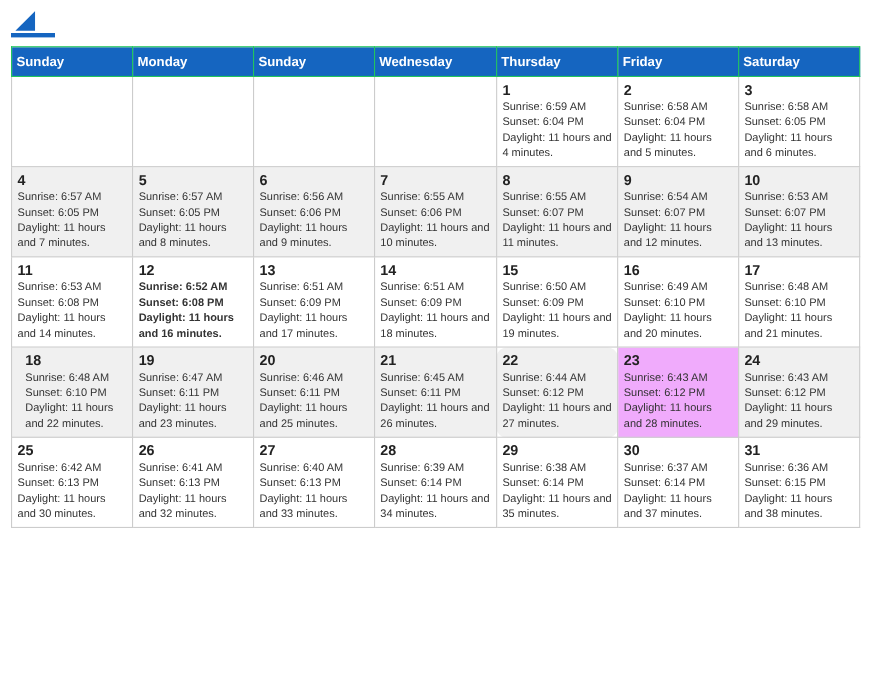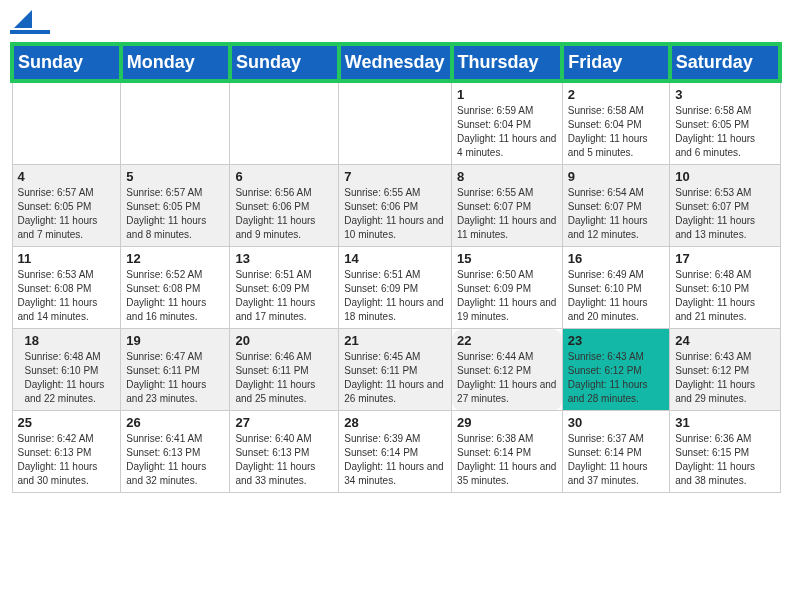--- a/index.html
+++ b/index.html
@@ -35,25 +35,25 @@
       font-size: 16px;
       color: #555;
     }
     table {
       width: 100%;
       border-collapse: collapse;
     }
     thead th {
       background: #1565C0;
       color: #fff;
-      font-size: 18px;
+      font-size: 12px;
       font-weight: bold;
       padding: 6px 4px;
       text-align: left;
-      border: 4px solid #22c55e;
+      border: 1px solid #22c55e;
     }
     td {
       vertical-align: top;
       border: 1px solid #ccc;
       padding: 4px 5px;
       width: 113px;
       min-height: 80px;
       font-size: 10.5px;
       color: #222;
       background: #fff;
@@ -198,21 +198,21 @@
       </tr>
       <tr>
         <td>
           <div class="day-num">11</div>
           <div class="day-info" style="white-space: pre-wrap;">Sunrise: 6:53 AM
 Sunset: 6:08 PM
 Daylight: 11 hours and 14 minutes.</div>
         </td>
         <td>
           <div class="day-num">12</div>
-          <div class="day-info" style="white-space: pre-wrap;">Sunrise: 6:52 AM
+          <div class="day-info" style="white-space: pre-wrap; font-weight: bold;">Sunrise: 6:52 AM
 Sunset: 6:08 PM
 Daylight: 11 hours and 16 minutes.</div>
         </td>
         <td>
           <div class="day-num">13</div>
           <div class="day-info" style="white-space: pre-wrap;">Sunrise: 6:51 AM
 Sunset: 6:09 PM
 Daylight: 11 hours and 17 minutes.</div>
         </td>
         <td>
@@ -264,21 +264,21 @@
           <div class="day-info" style="white-space: pre-wrap;">Sunrise: 6:45 AM
 Sunset: 6:11 PM
 Daylight: 11 hours and 26 minutes.</div>
         </td>
         <td style="background: rgb(240, 240, 240); border-radius: 10px;">
           <div class="day-num">22</div>
           <div class="day-info" style="white-space: pre-wrap;">Sunrise: 6:44 AM
 Sunset: 6:12 PM
 Daylight: 11 hours and 27 minutes.</div>
         </td>
-        <td style="background: #14b8a6;">
+        <td style="background: #f0abfc;">
           <div class="day-num">23</div>
           <div class="day-info" style="white-space: pre-wrap;">Sunrise: 6:43 AM
 Sunset: 6:12 PM
 Daylight: 11 hours and 28 minutes.</div>
         </td>
         <td style="background: rgb(240, 240, 240);">
           <div class="day-num">24</div>
           <div class="day-info" style="white-space: pre-wrap;">Sunrise: 6:43 AM
 Sunset: 6:12 PM
 Daylight: 11 hours and 29 minutes.</div>

